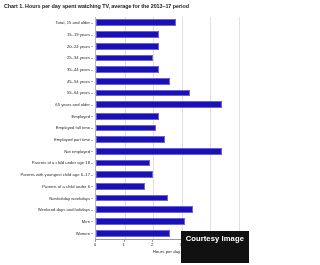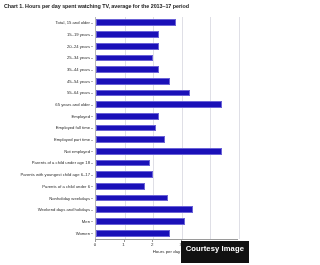--- a/index.html
+++ b/index.html
@@ -148,21 +148,21 @@
 
   #courtesy-watermark {
     position: absolute;
     right: 1px;
     bottom: 2px;
     background: #111111;
     color: #ffffff;
     font-size: 7.6px;
     font-weight: bold;
     letter-spacing: 0.1px;
-    padding: 3px 5px 10px 5px;
+    padding: 3px 5px 20px 5px;
     line-height: 9px;
     white-space: nowrap;
   }
 </style>
 </head>
 <body>
 
 <div id="chart-figure">
 
   <div id="chart-title">Chart 1. Hours per day spent watching TV, average for the 2013–17 period</div>

